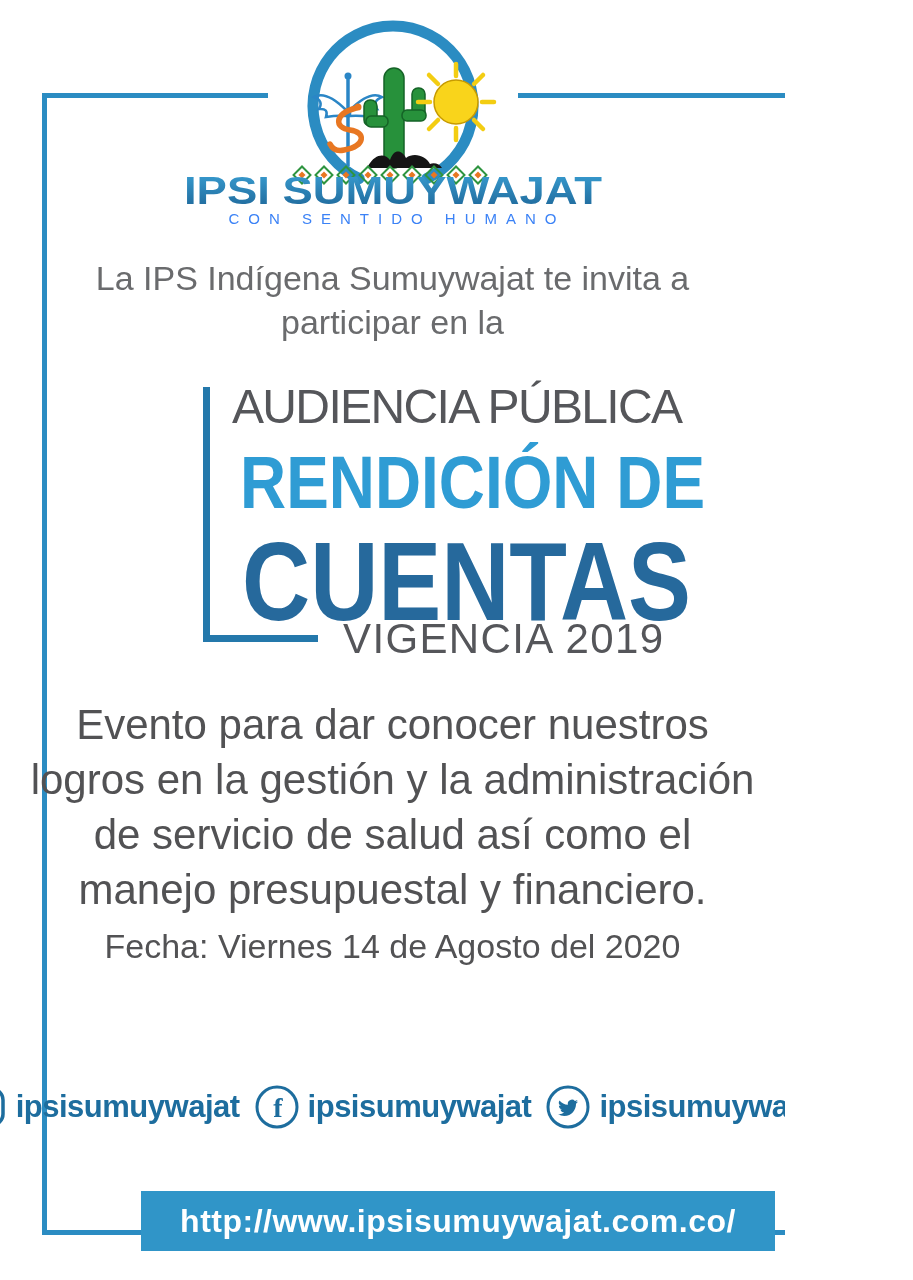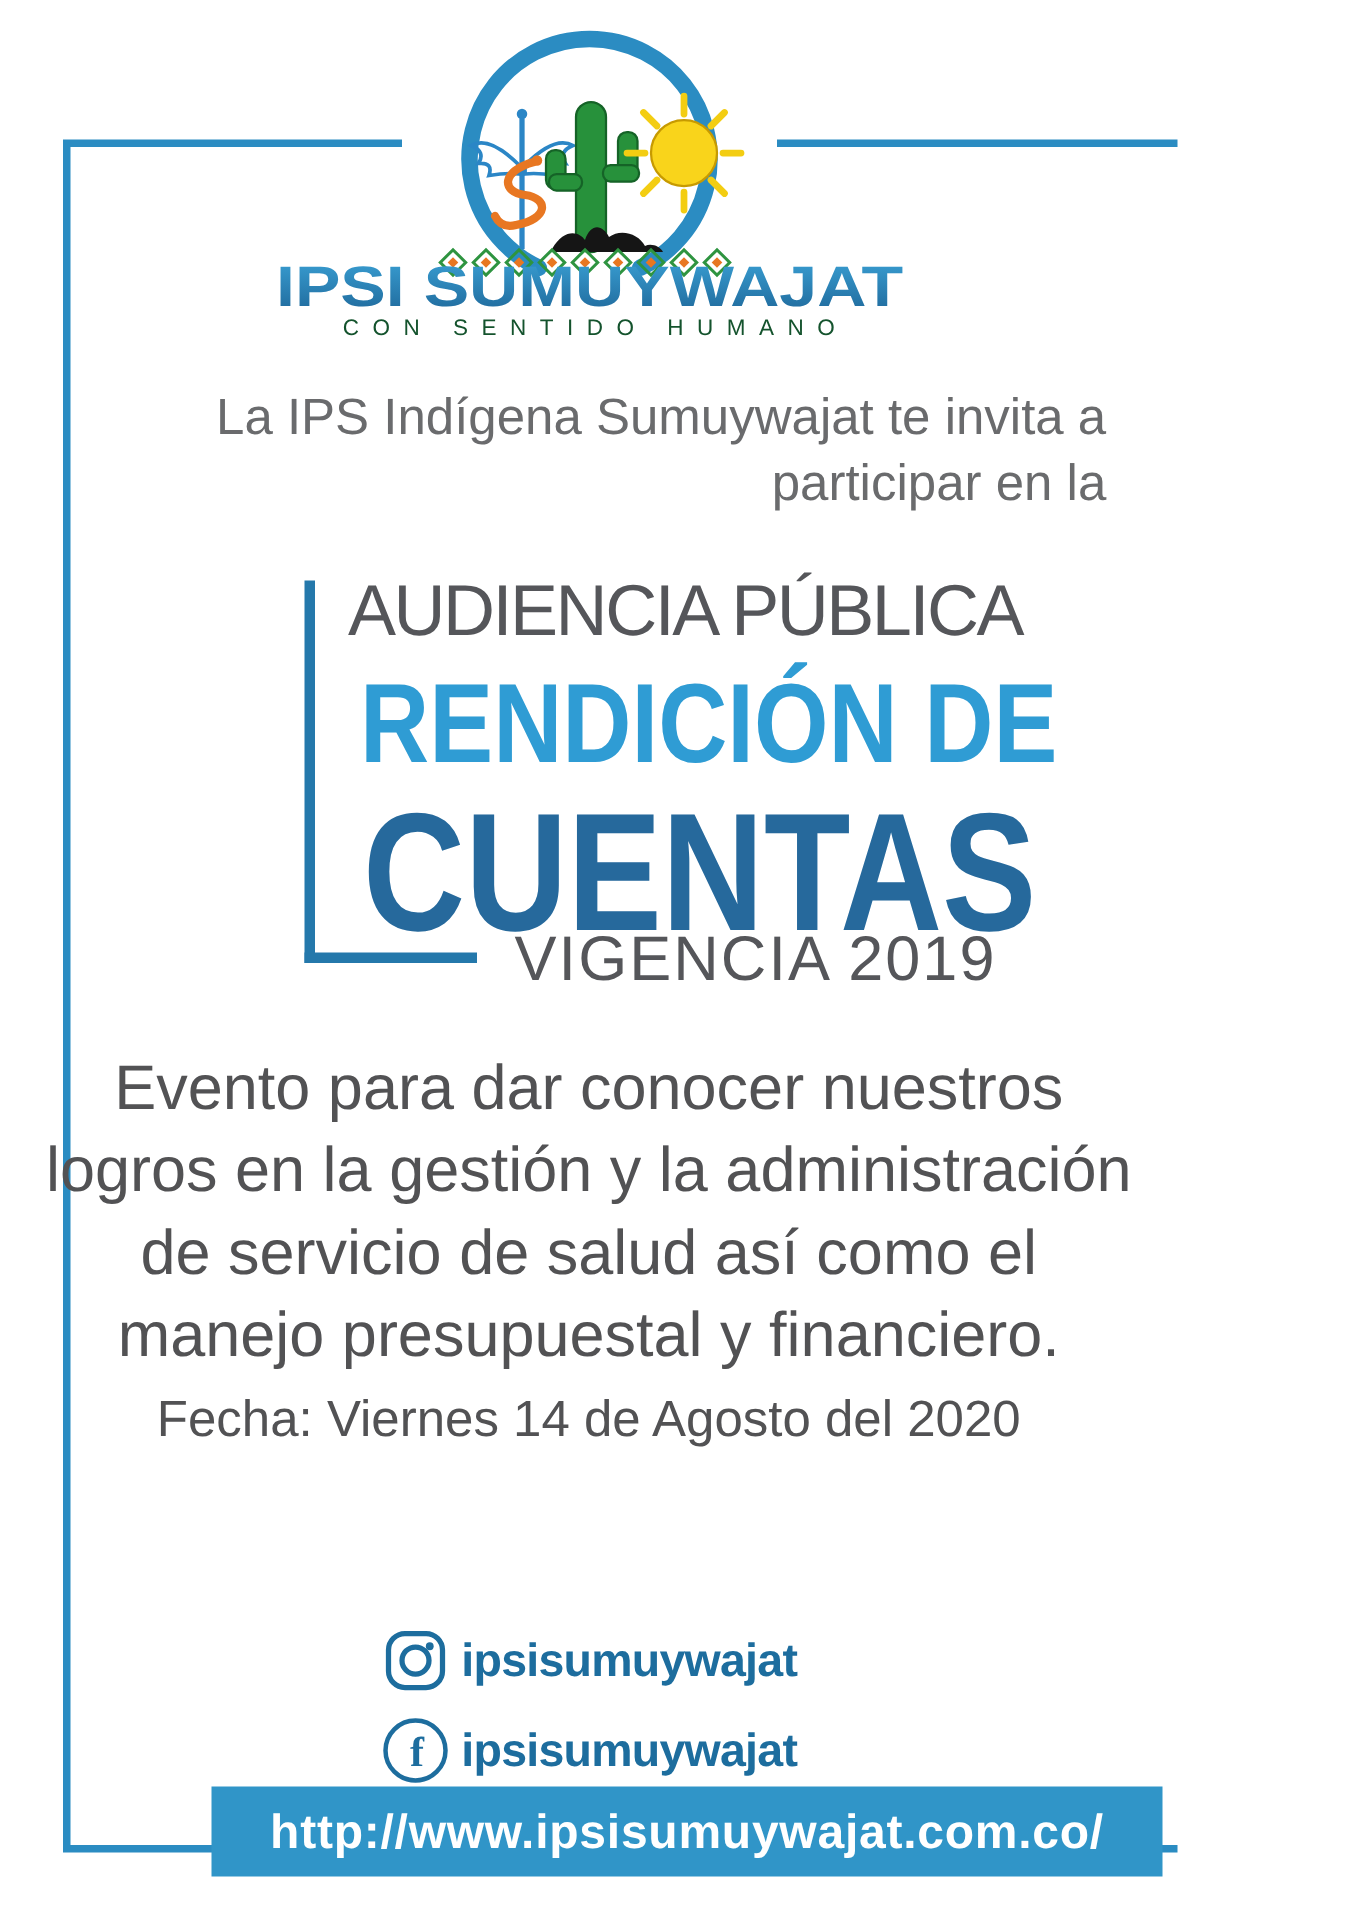--- a/index.html
+++ b/index.html
@@ -11,41 +11,41 @@
   html,body{margin:0;padding:0;background:#fff;}
   .page{position:relative;width:785px;height:1280px;background:#fff;overflow:hidden;
         font-family:"Liberation Sans", sans-serif;}
   .frame{position:absolute;left:42px;top:93px;width:826px;height:1132px;
          border:5px solid var(--frame-blue);z-index:1;}
   
   .logo{position:absolute;top:16px;left:50%;transform:translateX(-50%);width:460px;
         text-align:center;z-index:3;}
   .emblem{width:250px;height:180px;margin:0 auto;background:#fff;}
   .orgname-svg{display:block;margin:-34px auto 0 auto;}
-  .tagline{margin-top:-4px;font-size:15px;letter-spacing:9px;color:#14532d;
+  .tagline{margin-top:-4px;font-size:15px;letter-spacing:9px;color:#3b82f6;
            text-indent:9px;white-space:nowrap;}
   
   .intro{position:absolute;top:256px;left:50%;transform:translateX(-50%);width:690px;
-         text-align:right;font-size:34px;line-height:1.3;color:var(--gray-intro);z-index:2;}
+         text-align:center;font-size:34px;line-height:1.3;color:var(--gray-intro);z-index:2;}
   
   .title-svg{position:absolute;left:188px;top:380px;z-index:2;}
   .title-svg text{font-family:"Liberation Sans", sans-serif;}
   .kicker-t{font-size:48px;fill:var(--gray-head);}
   .line1-t{font-size:75px;font-weight:bold;fill:var(--title-light);}
   .line2-t{font-size:112px;font-weight:bold;fill:var(--title-dark);}
   .sub-t{font-size:42px;fill:var(--gray-head);}
   .bracket{fill:#2478ab;}
   
   .desc{position:absolute;top:697px;left:50%;transform:translateX(-50%);width:736px;
         text-align:center;font-size:42px;line-height:1.31;color:var(--gray-body);z-index:2;}
   .details{position:absolute;top:925px;left:0;width:100%;text-align:center;
            font-size:34px;line-height:1.26;color:var(--gray-body);z-index:2;}
   
   .social{position:absolute;top:1084px;left:0;width:100%;display:flex;
-          justify-content:center;align-items:center;gap:14px;z-index:2;flex-direction:column;}
+          justify-content:center;align-items:center;gap:14px;z-index:2;}
   .s-item{display:flex;align-items:center;gap:8px;cursor:pointer;}
   .s-item span{font-size:31px;font-weight:bold;color:var(--social-blue);letter-spacing:-0.5px;}
   .s-icon{display:block;}
   
   .url-bar{position:absolute;top:1191px;left:141px;width:634px;height:60px;
            background:var(--bar-bg);display:flex;align-items:center;justify-content:center;
            z-index:4;cursor:pointer;}
   .url-bar span{color:#fff;font-size:32px;font-weight:bold;letter-spacing:0.5px;}
 </style>
 </head>

